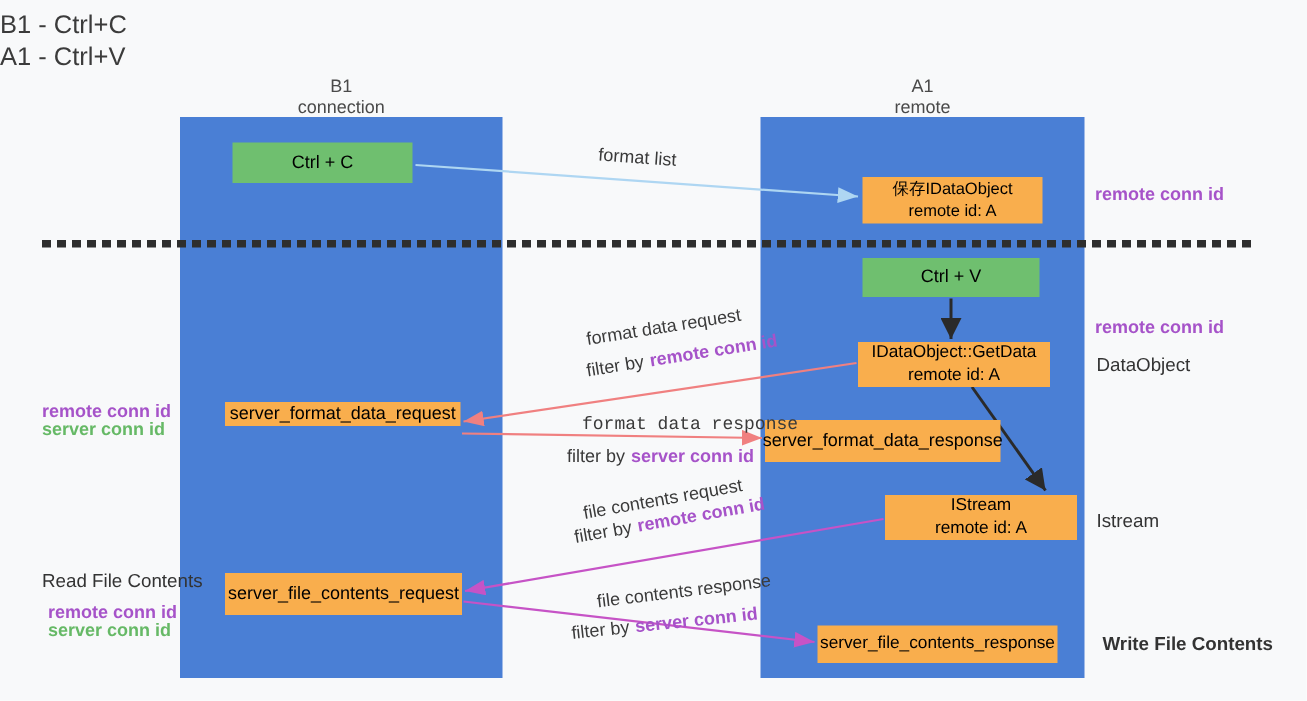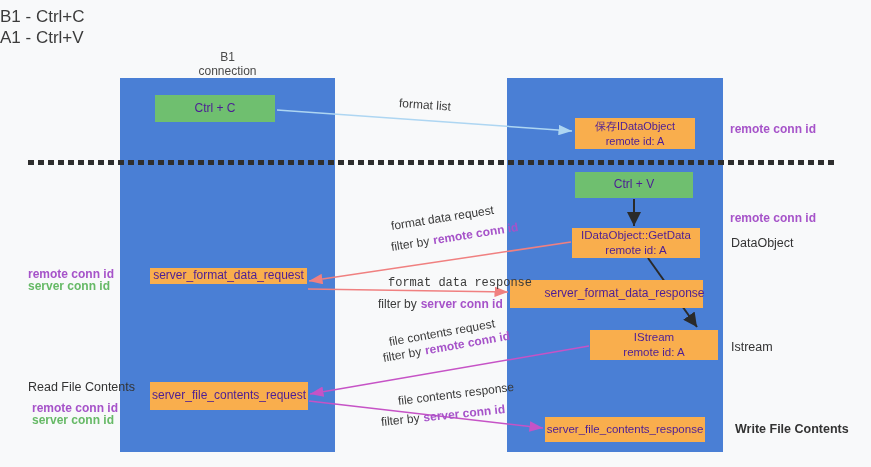--- a/index.html
+++ b/index.html
@@ -10,21 +10,21 @@
   }
   .title { position:absolute; top:6px; left:0; width:871px; text-align:left;
     font-size:17px; color:#3b3b3b; line-height:1.25; }
   .header { position:absolute; top:51px; text-align:center; font-size:12px;
     color:#4a4a4a; line-height:1.15; }
   .col { position:absolute; top:78px; height:374px; background:#4a7fd5; }
   .divider { position:absolute; left:28px; top:160px; width:806px; height:5px;
     background:repeating-linear-gradient(90deg,#2e2e2e 0 6px,transparent 6px 10px); }
   .arrows { position:absolute; left:0; top:0; pointer-events:none; }
   .box { position:absolute; display:flex; flex-direction:column; align-items:center;
-    justify-content:center; color:#4c1d95; text-align:center; line-height:1.3;
+    justify-content:center; color:#000000; text-align:center; line-height:1.3;
     white-space:nowrap; }
   .green { background:#6fbf6f; }
   .orange { background:#f9ae4d; }
   .lbl { position:absolute; font-size:12px; color:#3a3a3a; white-space:nowrap;
     transform-origin:left center; }
   .purple { color:#a653c9; font-weight:bold; }
   .greentxt { color:#66b966; font-weight:bold; }
   .plain { color:#333333; font-weight:normal; }
   .fb { margin-right:4px; }
 </style>
@@ -34,20 +34,24 @@
 <div class="canvas">
 
   <div class="title">
     <div>B1 - Ctrl+C</div>
     <div>A1 - Ctrl+V</div>
   </div>
 
   <div class="header" style="left:120px;width:215px;">
     <div>B1</div>
     <div>connection</div>
+  </div>
+  <div class="header" style="left:507px;width:216px;">
+    <div>A1</div>
+    <div>remote</div>
   </div>
 
   <div class="col" style="left:120px;width:215px;"></div>
   <div class="col" style="left:507px;width:216px;"></div>
 
   <div class="divider"></div>
 
   <svg class="arrows" width="871" height="467" viewBox="0 0 871 467">
     <defs>
       <marker id="m-blue" markerWidth="9" markerHeight="7" refX="9" refY="3.5" orient="auto">
@@ -81,21 +85,21 @@
 
   <div class="box green" style="left:575px;top:172px;width:118px;height:26px;font-size:12px;">Ctrl + V</div>
 
   <div class="box orange" style="left:572px;top:228px;width:128px;height:30px;font-size:11.5px;">
     <span>IDataObject::GetData</span>
     <span>remote id: A</span>
   </div>
 
   <div class="box orange" style="left:150px;top:268px;width:157px;height:16px;font-size:12px;">server_format_data_request</div>
 
-  <div class="box orange" style="left:510px;top:280px;width:157px;height:28px;font-size:12px;padding-left:36px;">server_format_data_response</div>
+  <div class="box orange" style="left:510px;top:280px;width:157px;height:28px;font-size:12px;">server_format_data_response</div>
 
   <div class="box orange" style="left:590px;top:330px;width:128px;height:30px;font-size:11.5px;">
     <span>IStream</span>
     <span>remote id: A</span>
   </div>
 
   <div class="box orange" style="left:150px;top:382px;width:158px;height:28px;font-size:12px;">server_file_contents_request</div>
 
   <div class="box orange" style="left:545px;top:417px;width:160px;height:25px;font-size:11.5px;">server_file_contents_response</div>
 

